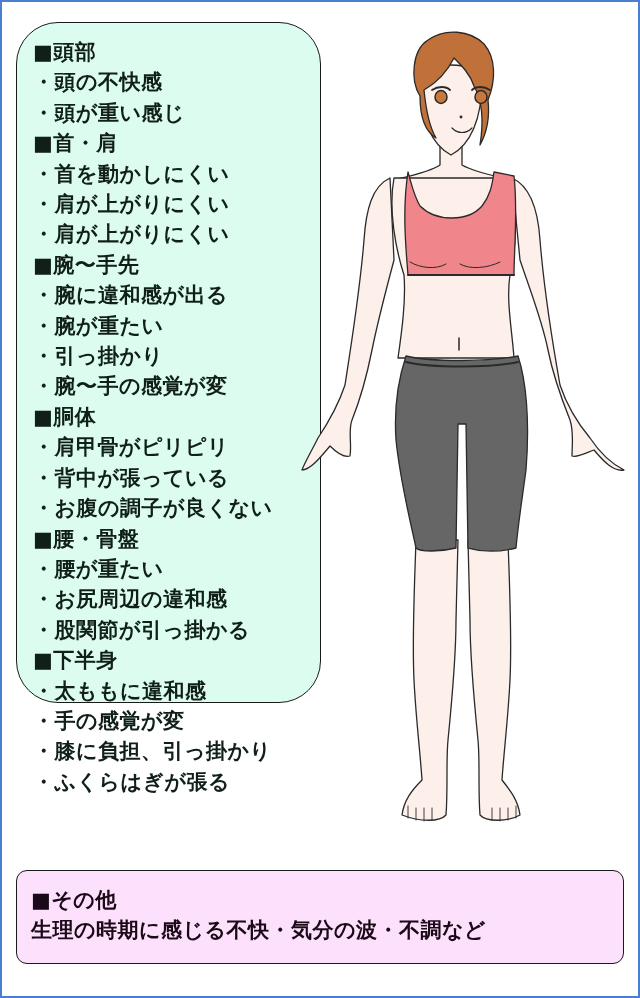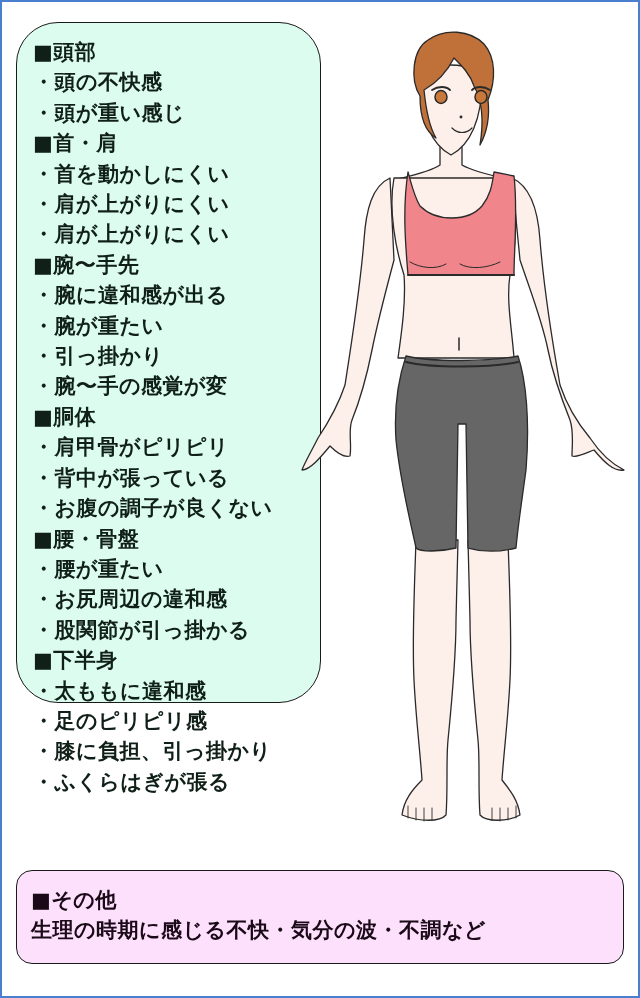--- a/index.html
+++ b/index.html
@@ -23,21 +23,21 @@
     }
     .line {
       font-size: 21px; line-height: 30.4px; color: #102018;
       white-space: nowrap; font-weight: bold; letter-spacing: 0.5px;
     }
     .line.item { padding-left: 0; }
     .other-box {
       position: absolute; left: 16px; top: 870px; width: 608px; height: 94px;
       background: #fde0fb;
       border: 1.5px solid #1a1a1a;
-      border-radius: 16px;
+      border-radius: 11px;
       box-sizing: border-box;
       padding: 14px 0 0 14px;
     }
     .other-box .line { color: #1a0a18; }
     .figure {
       position: absolute; left: 296px; top: 30px; width: 344px; height: 800px;
     }
   </style>
 </head>
 <body>
@@ -65,21 +65,21 @@
   <div class="line item">・背中が張っている</div>
   <div class="line item">・お腹の調子が良くない</div>
 
   <div class="line cat">■腰・骨盤</div>
   <div class="line item">・腰が重たい</div>
   <div class="line item">・お尻周辺の違和感</div>
   <div class="line item">・股関節が引っ掛かる</div>
 
   <div class="line cat">■下半身</div>
   <div class="line item">・太ももに違和感</div>
-  <div class="line item">・足のピリピリ感</div>
+  <div class="line item">・手の感覚が変</div>
   <div class="line item">・膝に負担、引っ掛かり</div>
   <div class="line item">・ふくらはぎが張る</div>
 </div>
 
 <div class="figure">
   <svg width="344" height="800" viewBox="296 30 344 800" xmlns="http://www.w3.org/2000/svg">
     <g stroke="#2a2a2a" stroke-width="1.3" stroke-linejoin="round" stroke-linecap="round">
 
       <path d="M390 178 C372 186 366 210 364 240 C360 290 352 340 345 385 C340 400 330 420 318 438 C312 450 304 464 302 470 C310 470 320 458 330 446 C336 452 344 458 350 456 C352 445 348 430 352 420 C358 405 366 380 372 350 C378 320 386 290 394 260 Z" fill="#fdf0ea"></path>
 

